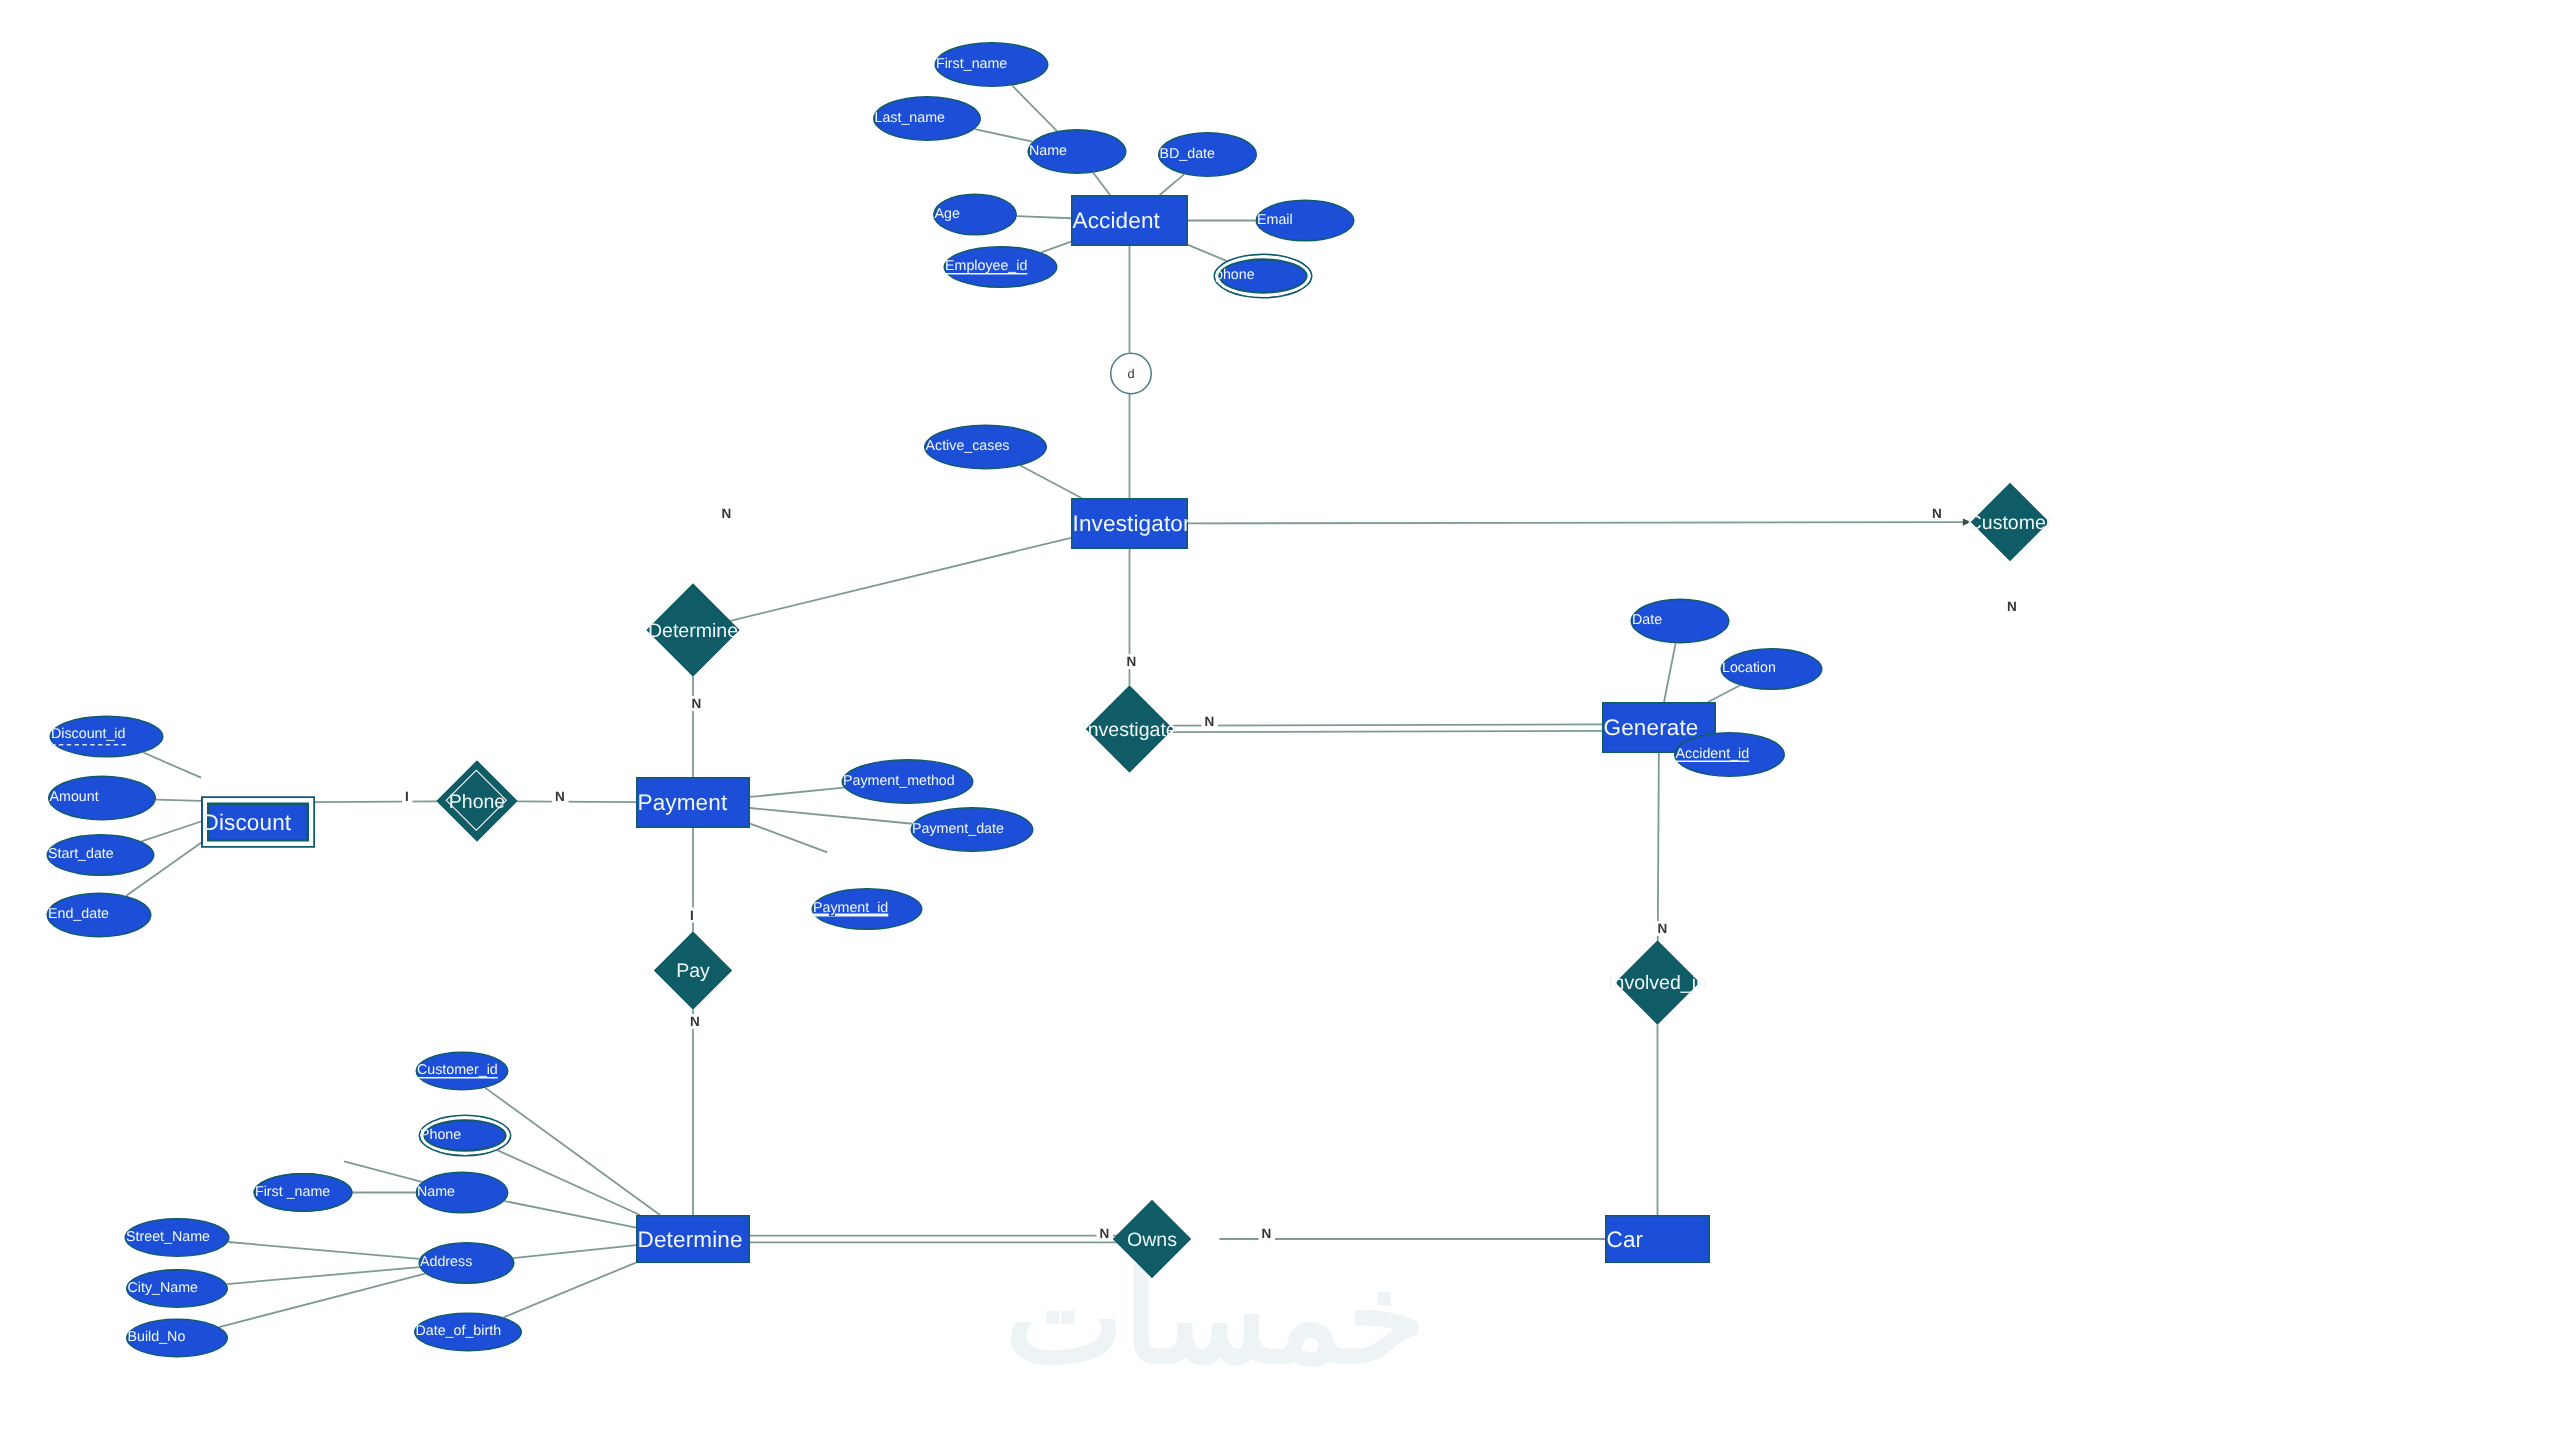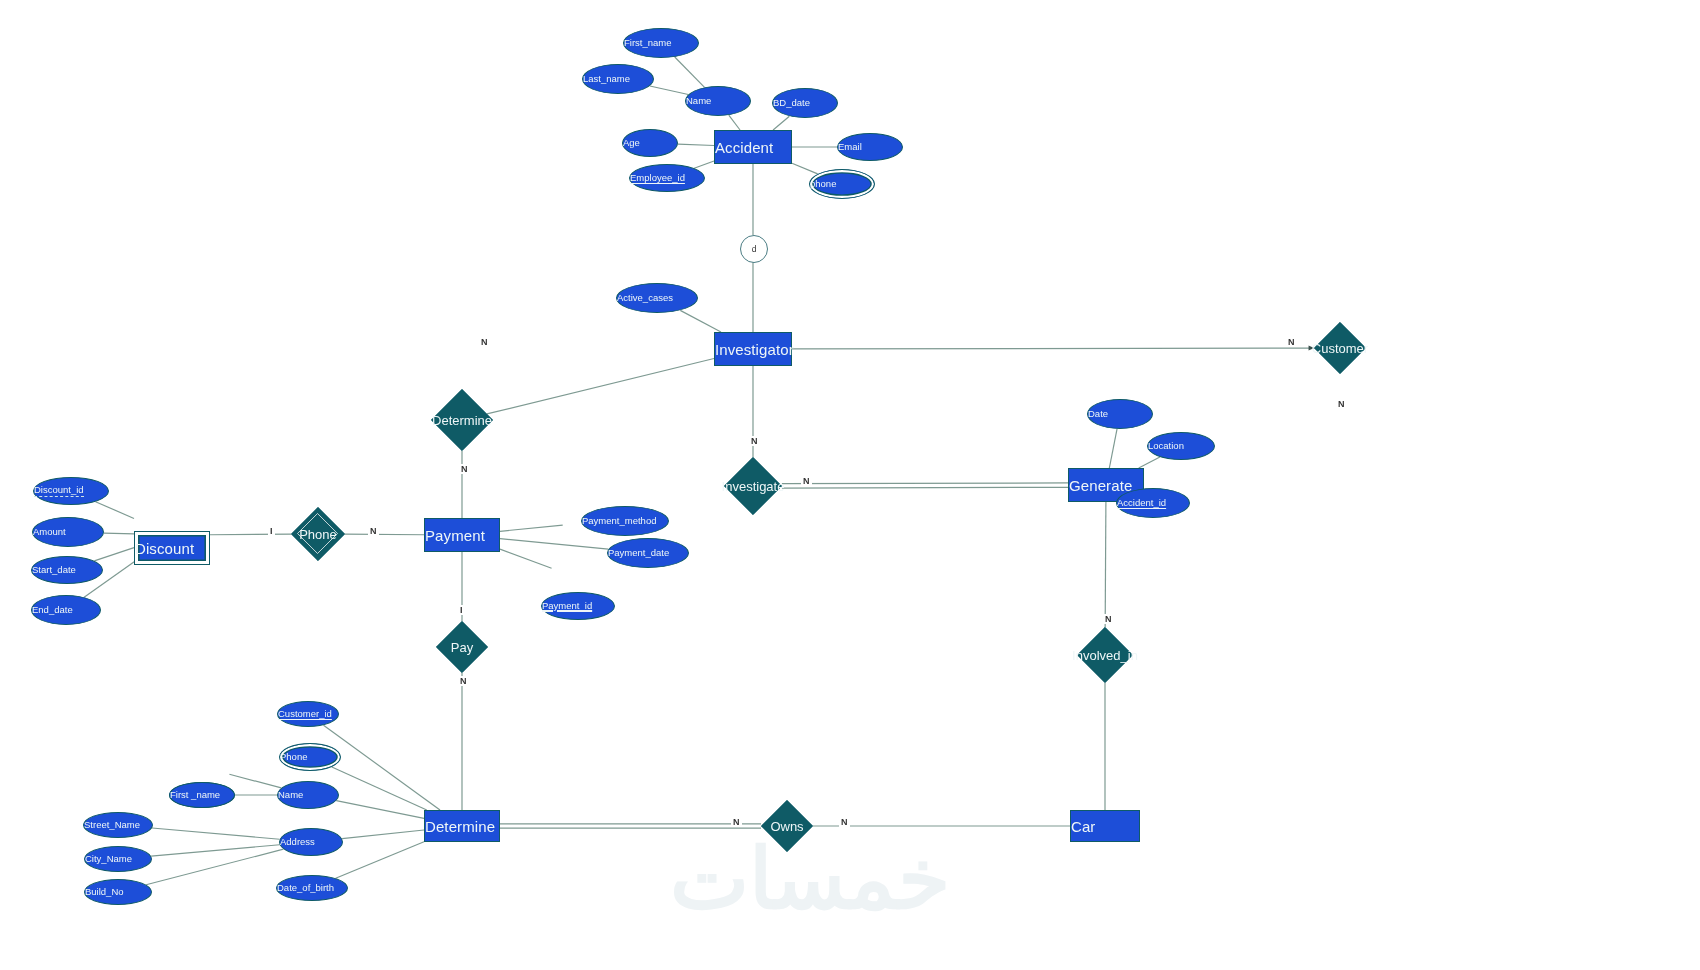--- a/index.html
+++ b/index.html
@@ -308,21 +308,21 @@
       <div class="lbl">Investigate</div>
     </div>
     <div class="rel-wrap" style="left: 436px; top: 621px; width: 52px; height: 52px;">
       <div class="dia"></div>
       <div class="lbl">Pay</div>
     </div>
     <div class="rel-wrap" style="left: 1077px; top: 627px; width: 56px; height: 56px;">
       <div class="dia"></div>
       <div class="lbl">Involved_in</div>
     </div>
-    <div class="rel-wrap" style="left: 761px; top: 800px; width: 52px; height: 52px; text-align: right;">
+    <div class="rel-wrap" style="left: 742px; top: 800px; width: 52px; height: 52px; text-align: right;">
       <div class="dia"></div>
       <div class="lbl">Owns</div>
     </div>
     <div class="attr node" style="left: 623px; top: 28px; width: 76px; height: 30px;">
       <span>First_name</span>
     </div>
     <div class="attr node" style="left: 582px; top: 64px; width: 72px; height: 30px;">
       <span>Last_name</span>
     </div>
     <div class="attr node" style="left: 685px; top: 86px; width: 66px; height: 30px;">
@@ -351,21 +351,21 @@
     </div>
     <div class="attr node" style="left: 32px; top: 517px; width: 72px; height: 30px;">
       <span>Amount</span>
     </div>
     <div class="attr node" style="left: 31px; top: 556px; width: 72px; height: 28px;">
       <span>Start_date</span>
     </div>
     <div class="attr node" style="left: 31px; top: 595px; width: 70px; height: 30px;">
       <span>End_date</span>
     </div>
-    <div class="attr node" style="left: 581px; top: 506px; width: 88px; height: 30px;">
+    <div class="attr node" style="left: 561px; top: 506px; width: 88px; height: 30px;">
       <span>Payment_method</span>
     </div>
     <div class="attr node" style="left: 607px; top: 538px; width: 82px; height: 30px;">
       <span>Payment_date</span>
     </div>
     <div class="attr node" style="left: 541px; top: 592px; width: 74px; height: 28px; text-decoration: underline;">
       <span class="k">Payment_id</span>
     </div>
     <div class="attr node" style="left: 1087px; top: 399px; width: 66px; height: 30px;">
       <span>Date</span>

